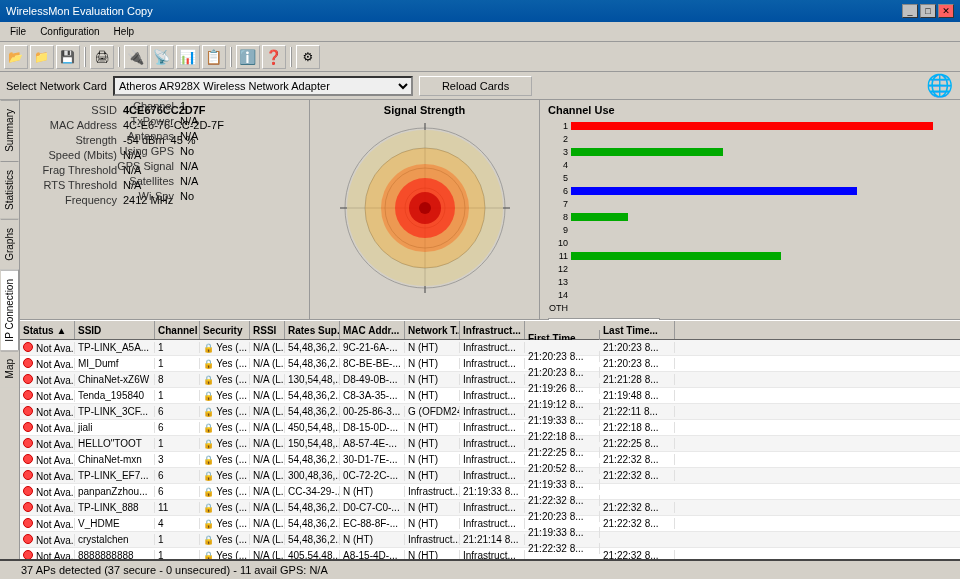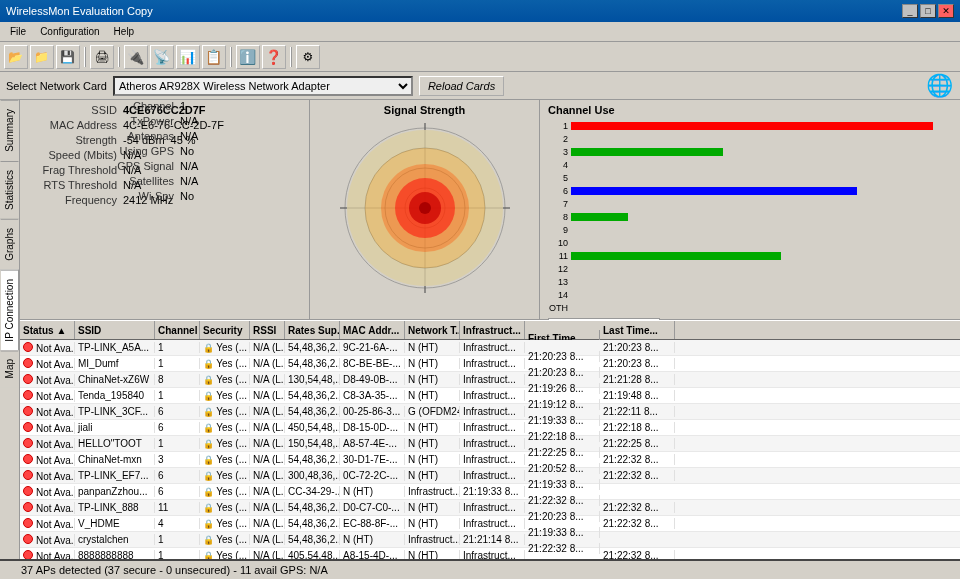--- a/index.html
+++ b/index.html
@@ -16,21 +16,21 @@
     
     
     #toolbar { background: #d4d0c8; border-bottom: 1px solid #999; padding: 2px 4px; display: flex; gap: 2px; height: 30px; align-items: center; }
     .tool-btn { width: 24px; height: 24px; background: #d4d0c8; border: 1px outset #fff; display: flex; align-items: center; justify-content: center; cursor: pointer; font-size: 12px; }
     .tool-separator { width: 2px; height: 20px; background: #999; margin: 0 2px; border-left: 1px solid #fff; }
     
     
     #card-selector { background: #d4d0c8; padding: 3px 6px; display: flex; align-items: center; gap: 6px; height: 28px; border-bottom: 1px solid #999; }
     #card-selector label { font-size: 11px; }
     #card-select { width: 300px; height: 20px; font-size: 11px; border: 2px inset #888; }
-    #reload-btn { padding: 2px 8px; height: 20px; background: #d4d0c8; border: 1px outset #fff; font-size: 11px; cursor: pointer; font-style: italic; }
+    #reload-btn { padding: 2px 22px; height: 20px; background: #d4d0c8; border: 1px outset #fff; font-size: 11px; cursor: pointer; }
     
     
     #main { display: flex; height: calc(579px - 22px - 20px - 30px - 28px - 20px); }
     
     
     #left-tabs { width: 20px; background: #d4d0c8; border-right: 1px solid #999; display: flex; flex-direction: column; }
     .v-tab { writing-mode: vertical-rl; transform: rotate(180deg); padding: 8px 3px; font-size: 10px; cursor: pointer; border: 1px solid transparent; border-bottom: 1px solid #999; background: #d4d0c8; text-align: center; }
     .v-tab.active { background: #fff; border-left: 1px solid #999; border-right: 1px solid #d4d0c8; }
     
     

